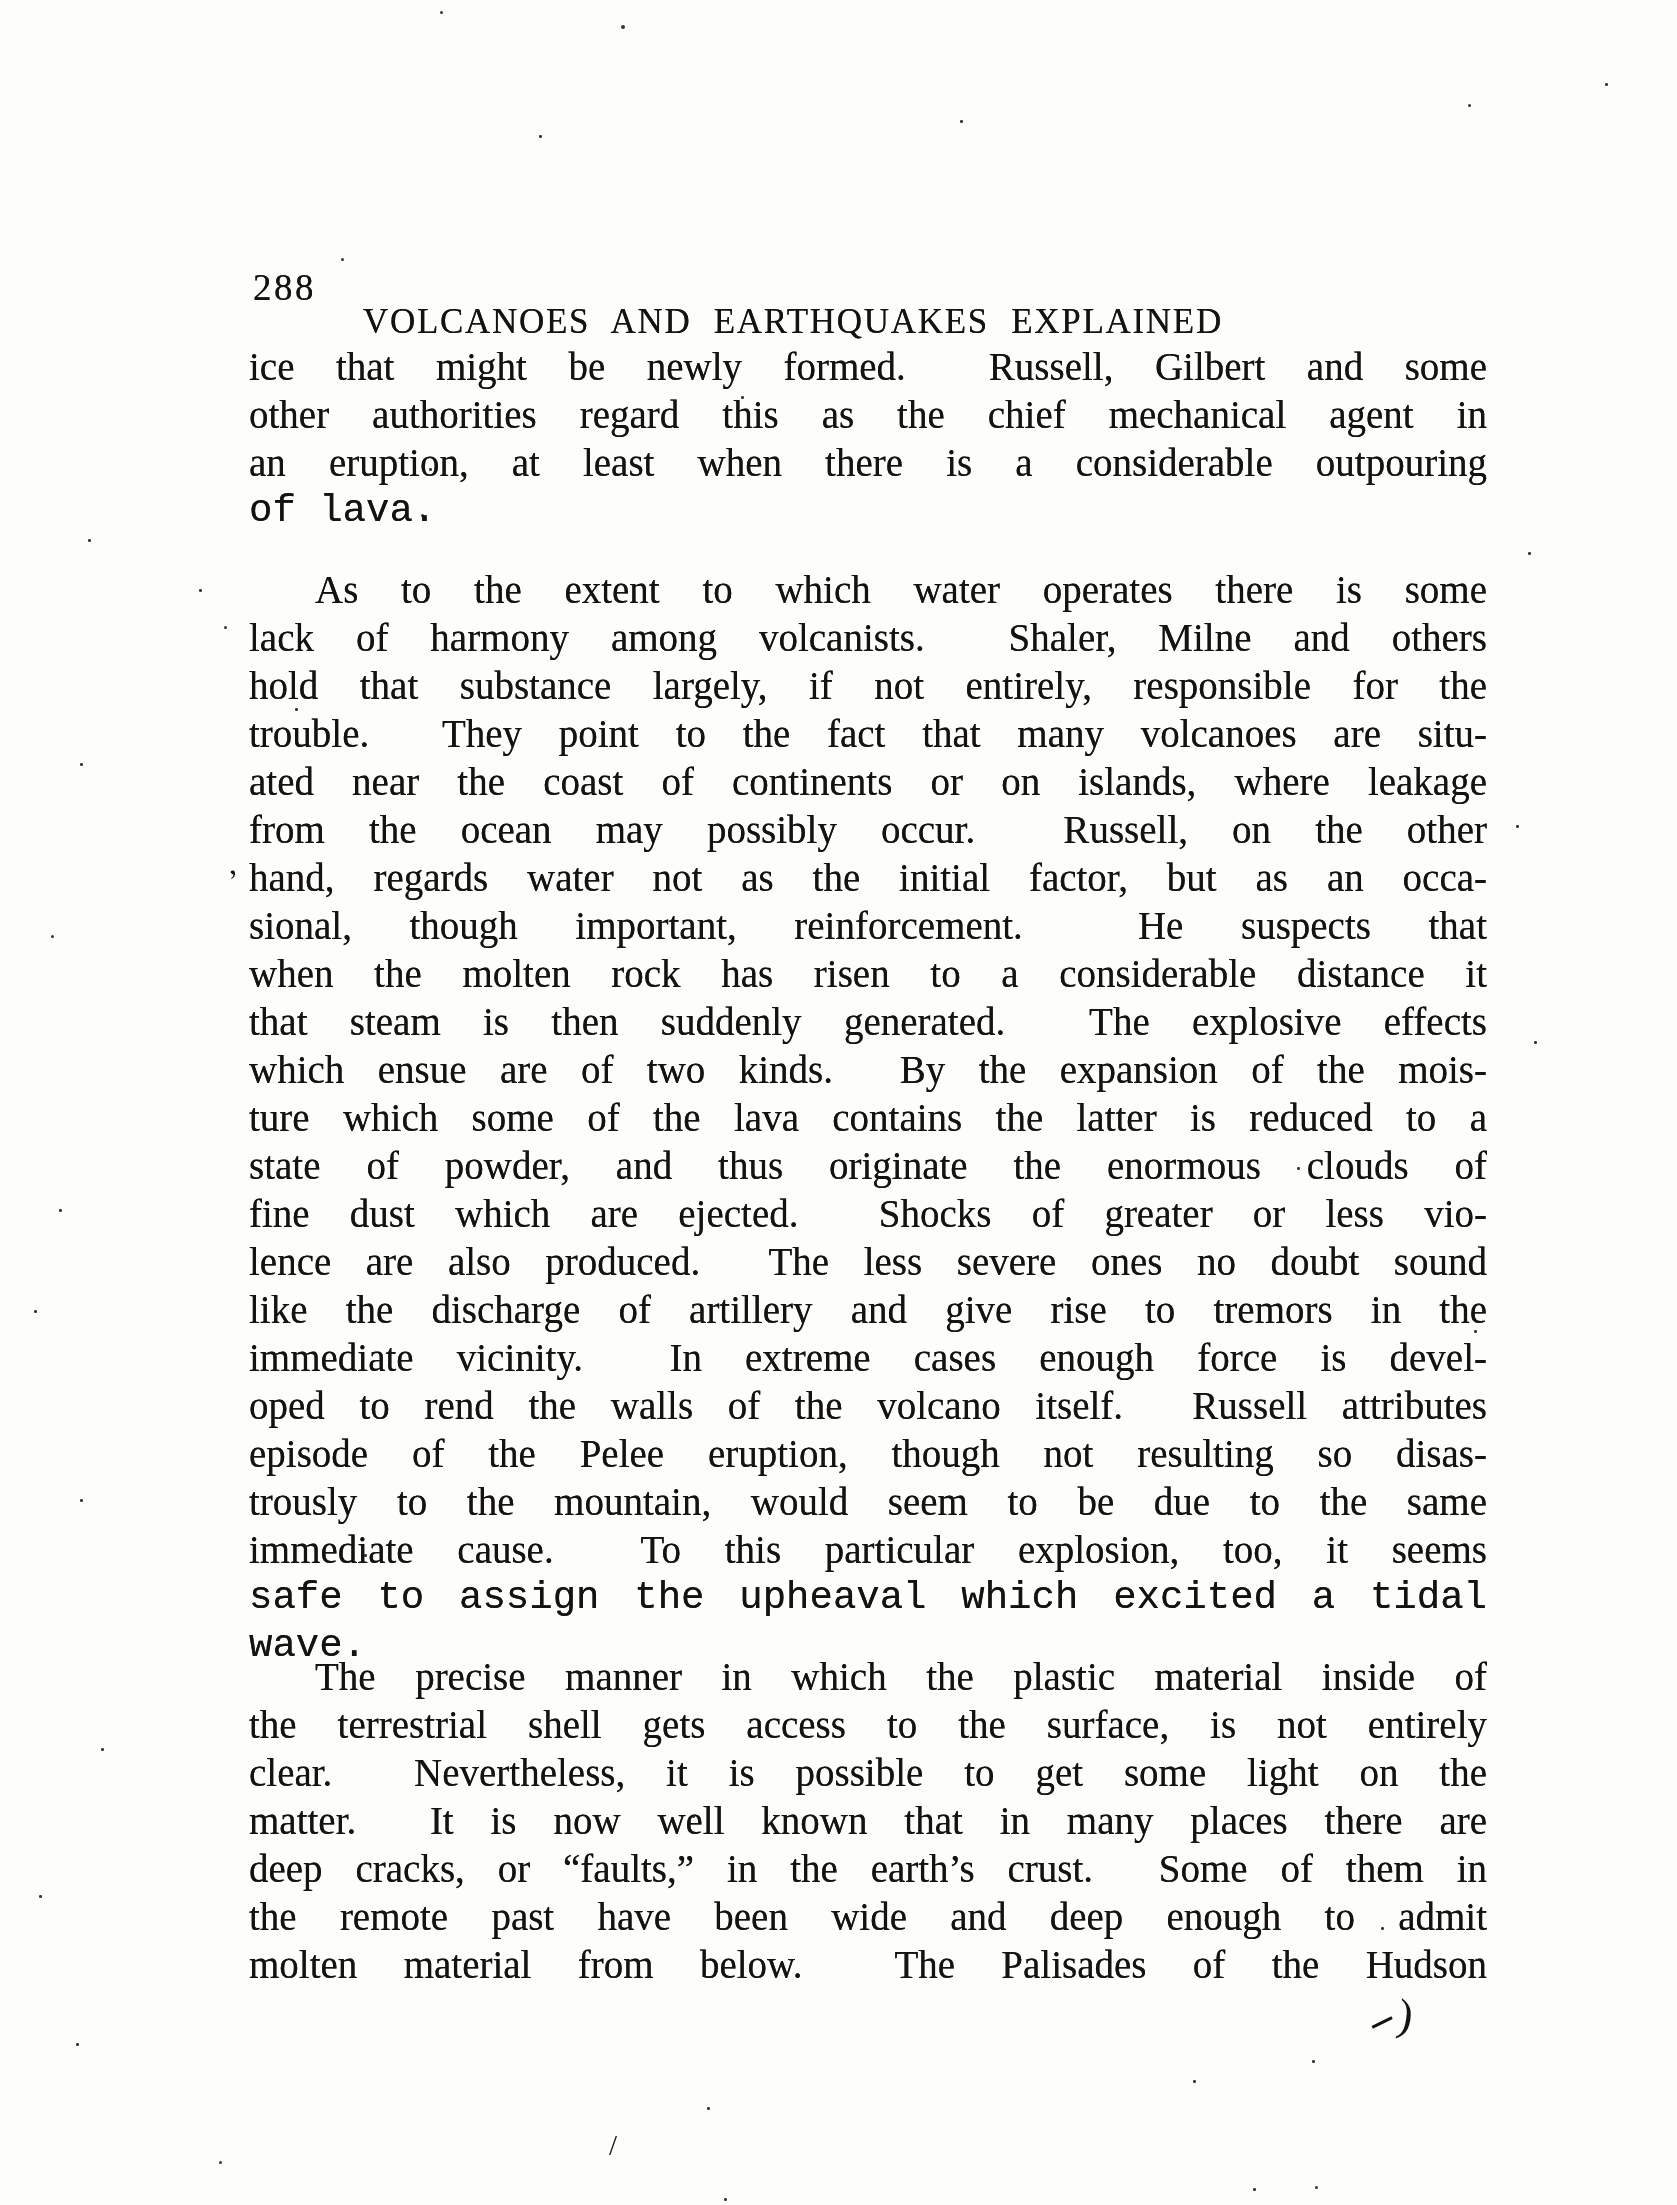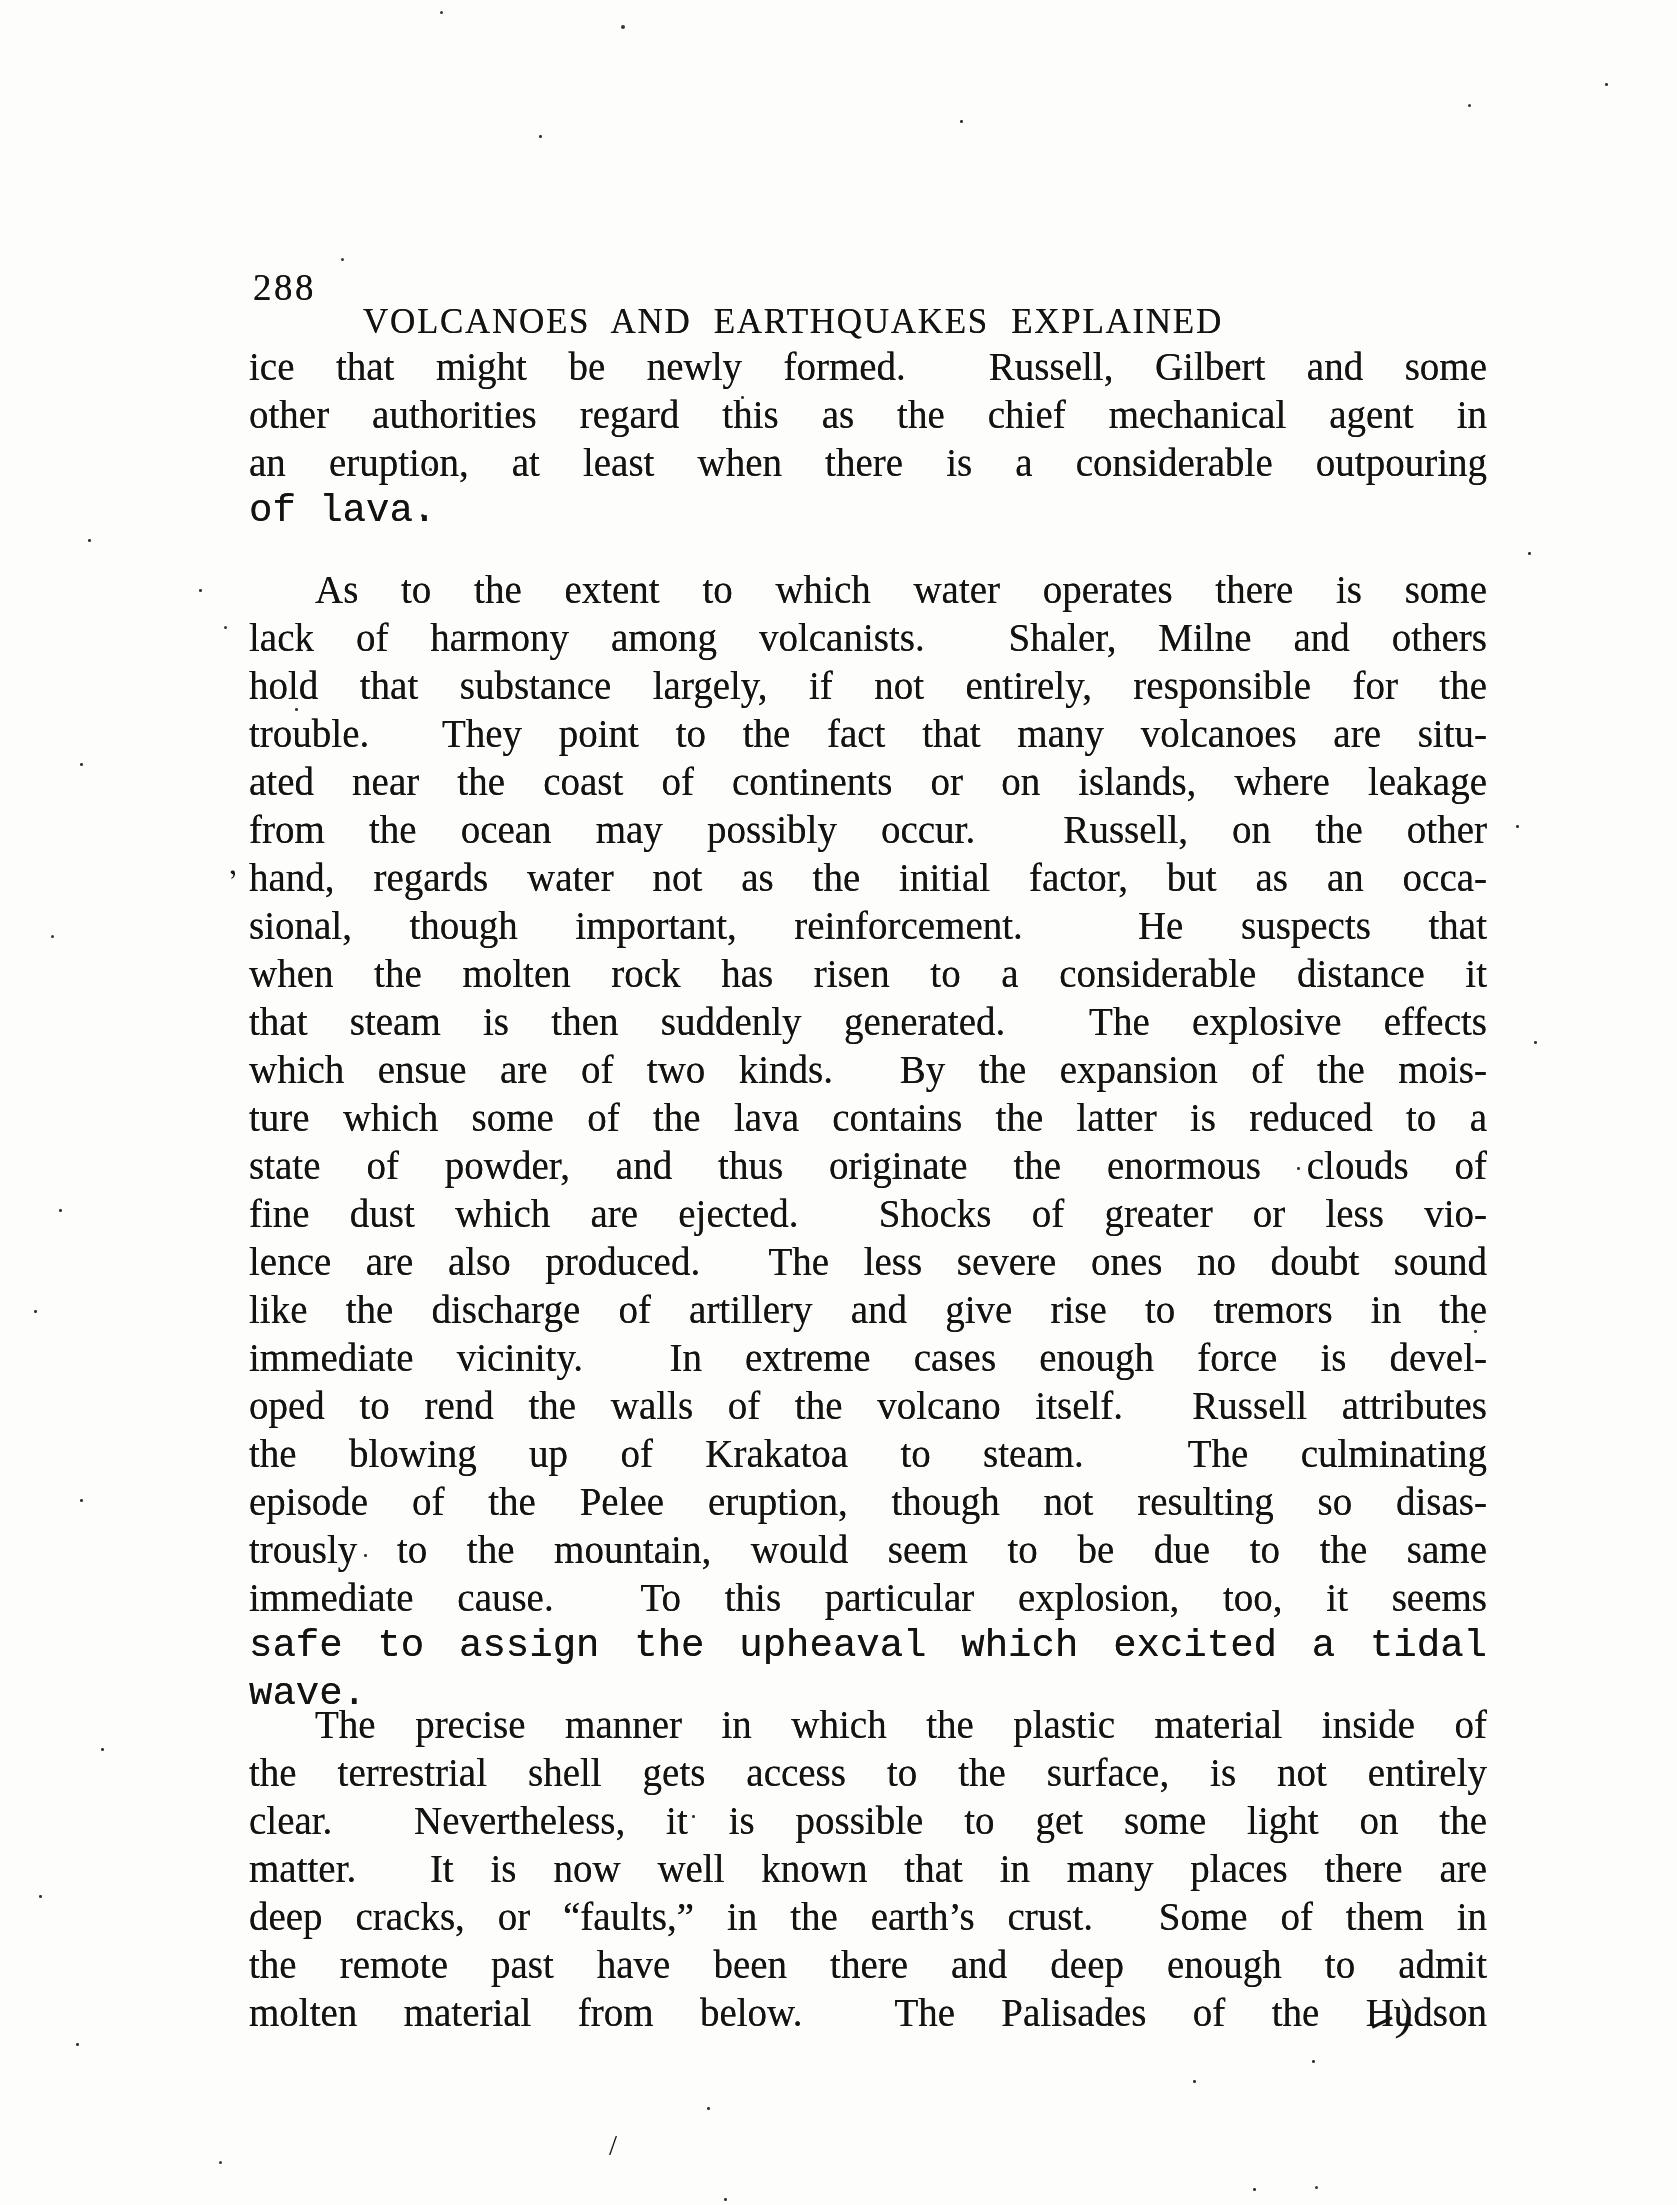--- a/index.html
+++ b/index.html
@@ -107,31 +107,30 @@
       <div class="line">when the molten rock has risen to a considerable distance it</div>
       <div class="line">that steam is then suddenly generated.&nbsp; The explosive effects</div>
       <div class="line">which ensue are of two kinds.&nbsp; By the expansion of the mois-</div>
       <div class="line">ture which some of the lava contains the latter is reduced to a</div>
       <div class="line">state of powder, and thus originate the enormous clouds of</div>
       <div class="line">fine dust which are ejected.&nbsp; Shocks of greater or less vio-</div>
       <div class="line">lence are also produced.&nbsp; The less severe ones no doubt sound</div>
       <div class="line">like the discharge of artillery and give rise to tremors in the</div>
       <div class="line">immediate vicinity.&nbsp; In extreme cases enough force is devel-</div>
       <div class="line">oped to rend the walls of the volcano itself.&nbsp; Russell attributes</div>
-      <div class="line">the blowing up of Krakatoa to steam.&nbsp; The culminating</div>
       <div class="line">episode of the Pelee eruption, though not resulting so disas-</div>
       <div class="line">trously to the mountain, would seem to be due to the same</div>
       <div class="line">immediate cause.&nbsp; To this particular explosion, too, it seems</div>
       <div class="line endline">safe to assign the upheaval which excited a tidal wave.</div>
       <div class="line indent">The precise manner in which the plastic material inside of</div>
       <div class="line">the terrestrial shell gets access to the surface, is not entirely</div>
       <div class="line">clear.&nbsp; Nevertheless, it is possible to get some light on the</div>
       <div class="line">matter.&nbsp; It is now well known that in many places there are</div>
       <div class="line">deep cracks, or “faults,” in the earth’s crust.&nbsp; Some of them in</div>
-      <div class="line">the remote past have been there and deep enough to admit</div>
+      <div class="line">the remote past have been wide and deep enough to admit</div>
       <div class="line">molten material from below.&nbsp; The Palisades of the Hudson</div>
     </div>
 
   <span class="mark mark-paren">)</span>
   <div class="mark mark-dash"></div>
   <span class="mark mark-slash">/</span>
   <span class="mark mark-comma">,</span>
 
 <div class="speckle" style="left: 440px; top: 11px; width: 3.4px; height: 3.4px;"></div>
     <div class="speckle" style="left: 621px; top: 25px; width: 4.2px; height: 4.2px;"></div>

